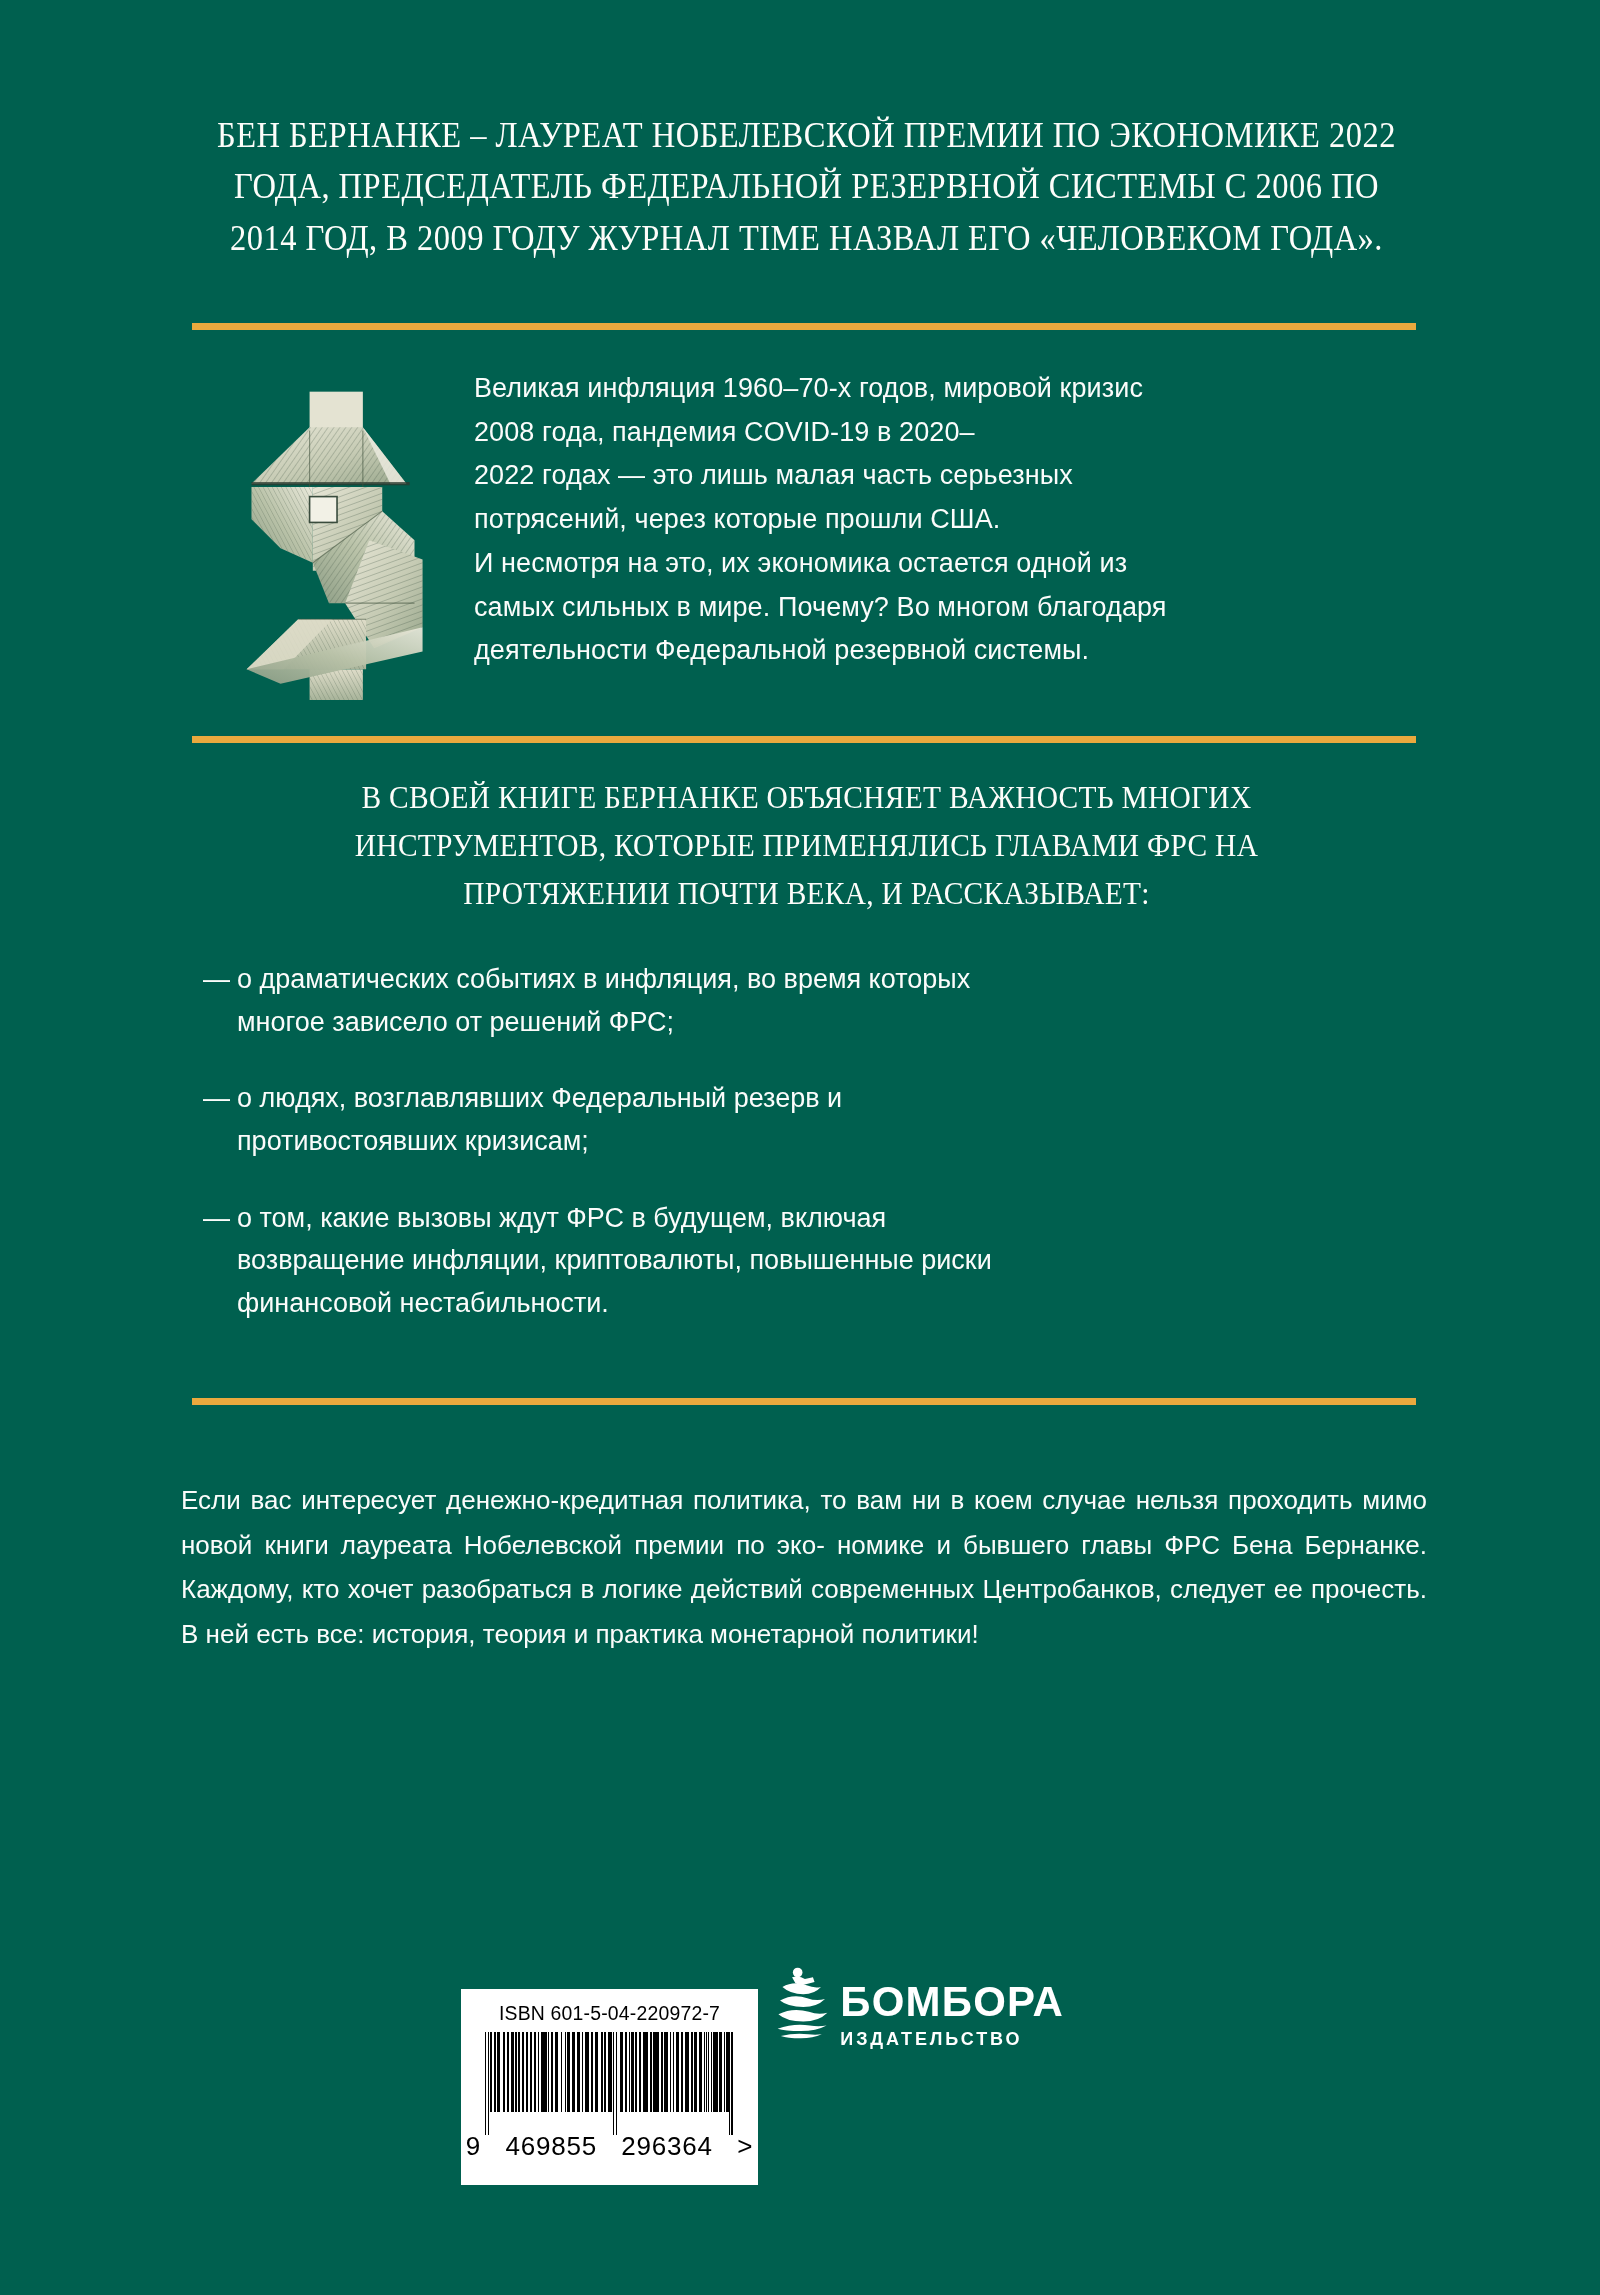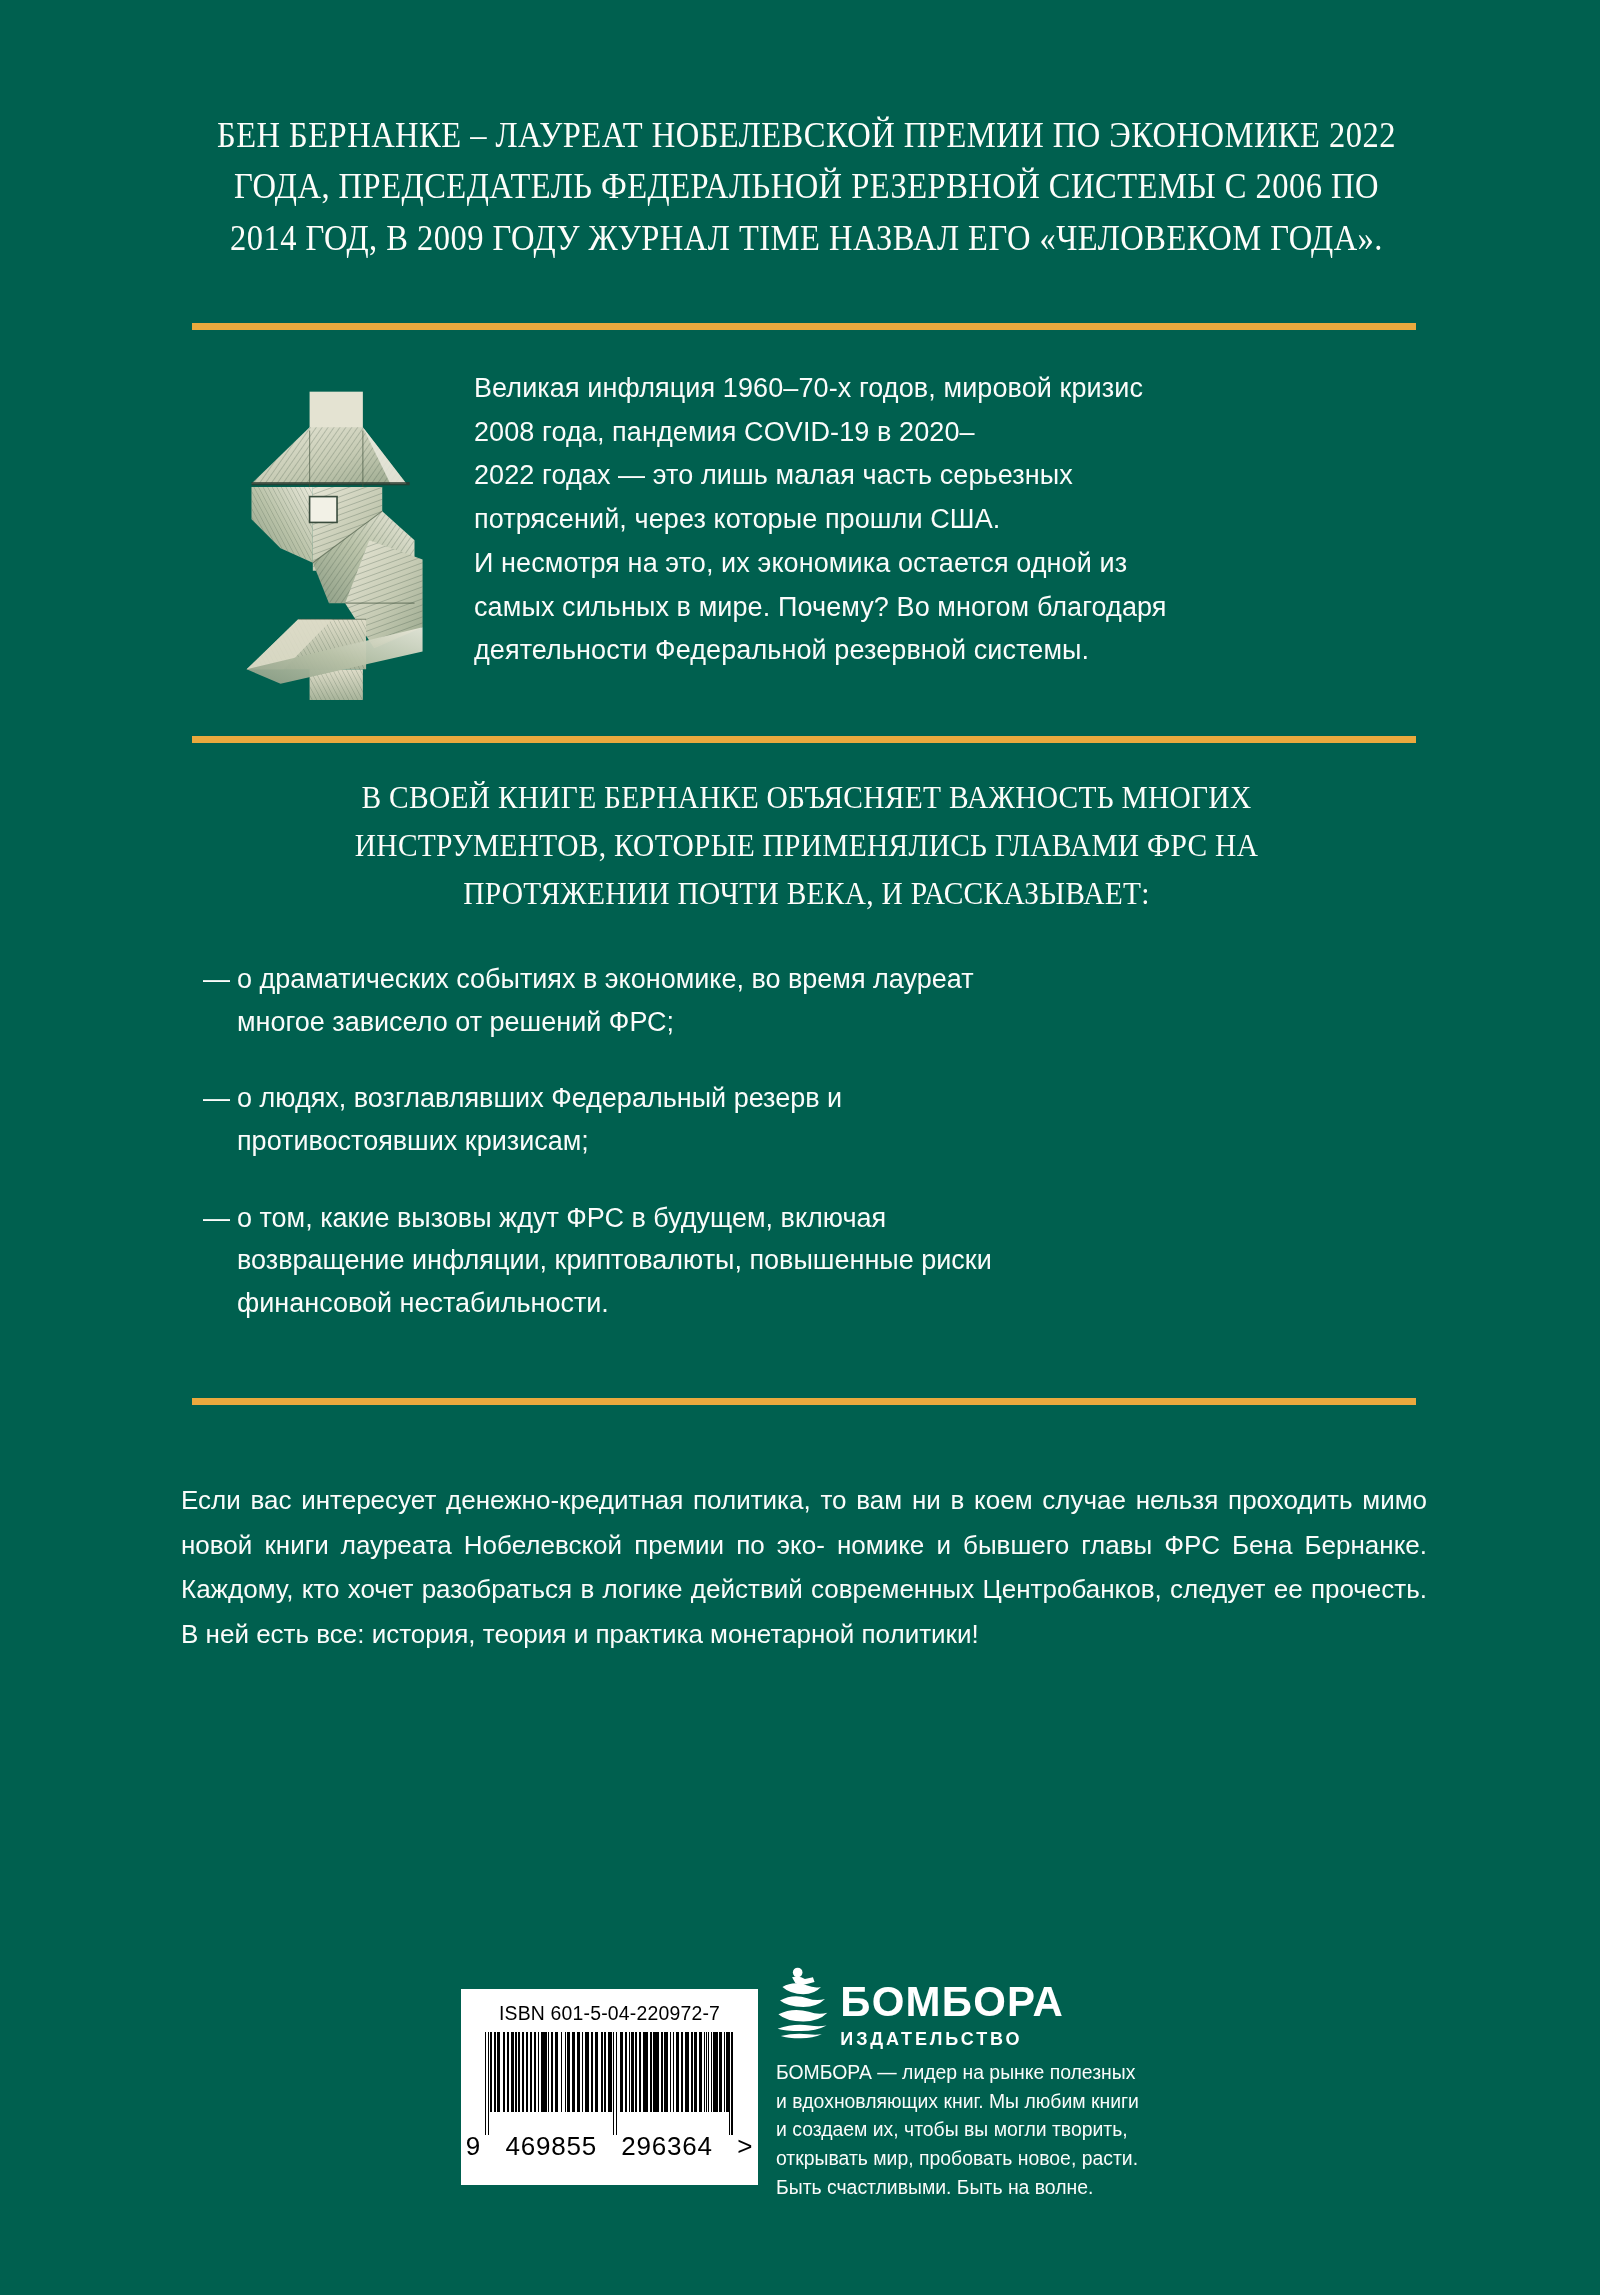--- a/index.html
+++ b/index.html
@@ -315,21 +315,21 @@
 
   <div class="divider d2"></div>
 
   <div class="caps-block">В своей книге Бернанке объясняет важность многих
 инструментов, которые применялись главами ФРС на
 протяжении почти века, и рассказывает:</div>
 
   <div class="bullets">
     <div class="bullet">
       <span class="dash">—</span>
-      <span class="btext">о драматических событиях в экономике, во время лауреат
+      <span class="btext">о драматических событиях в инфляция, во время которых
 многое зависело от решений ФРС;</span>
     </div>
     <div class="bullet">
       <span class="dash">—</span>
       <span class="btext">о людях, возглавлявших Федеральный резерв и
 противостоявших кризисам;</span>
     </div>
     <div class="bullet">
       <span class="dash">—</span>
       <span class="btext">о том, какие вызовы ждут ФРС в будущем, включая
@@ -504,20 +504,15 @@
           <path d="M6 88 q18 -4 34 -2 q9 1 17 0 q-11 5 -26 5 q-17 0 -25 -3 z"></path>
         </g>
       </svg>
     </span>
     <span class="pub-words">
       <span class="pub-name" style="display:block">БОМБОРА</span>
       <span class="pub-sub" style="display:block">ИЗДАТЕЛЬСТВО</span>
     </span>
   </div>
 
-  <div class="pub-text">БОМБОРА — лидер на рынке полезных
-и вдохновляющих книг. Мы любим книги
-и создаем их, чтобы вы могли творить,
-открывать мир, пробовать новое, расти.
-Быть счастливыми. Быть на волне.</div>
 
 </div>
 
 
 </body></html>

